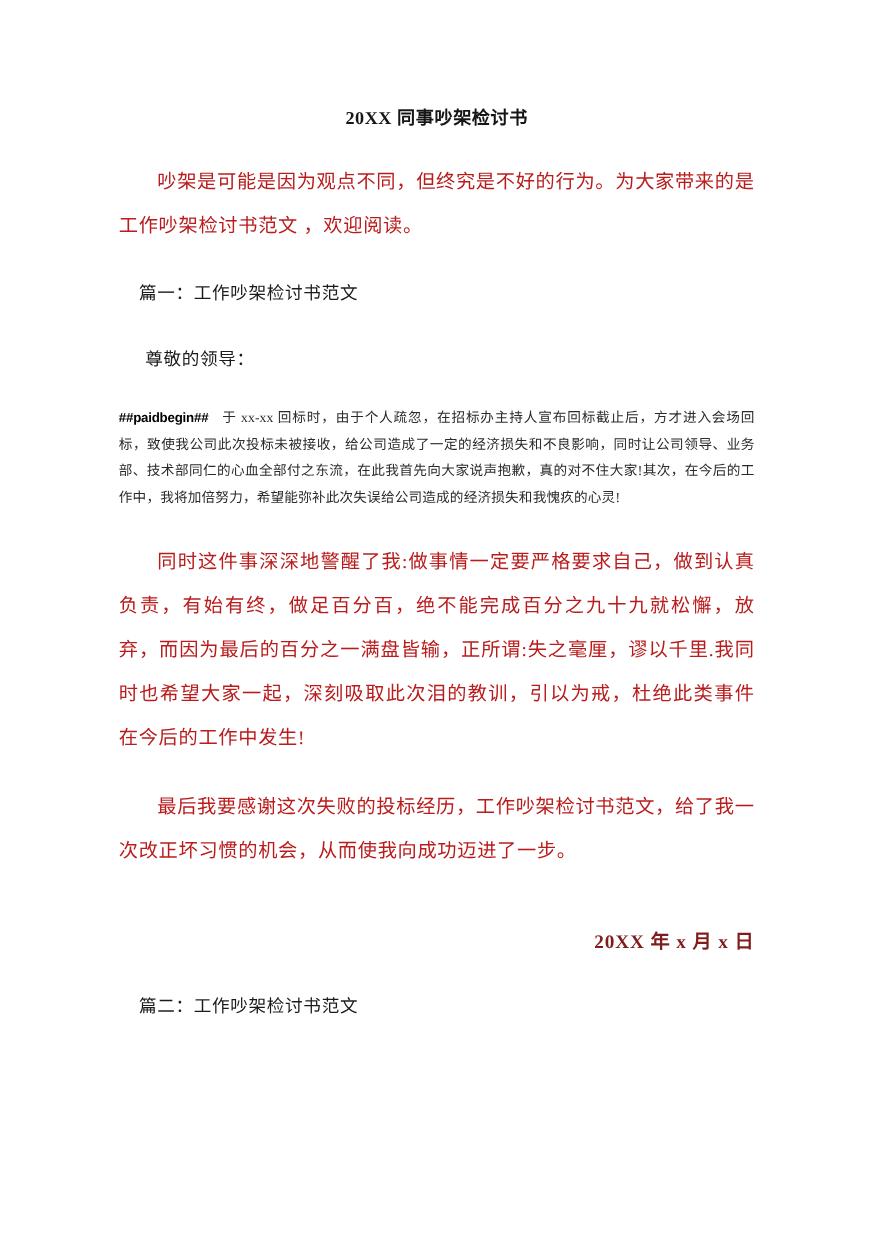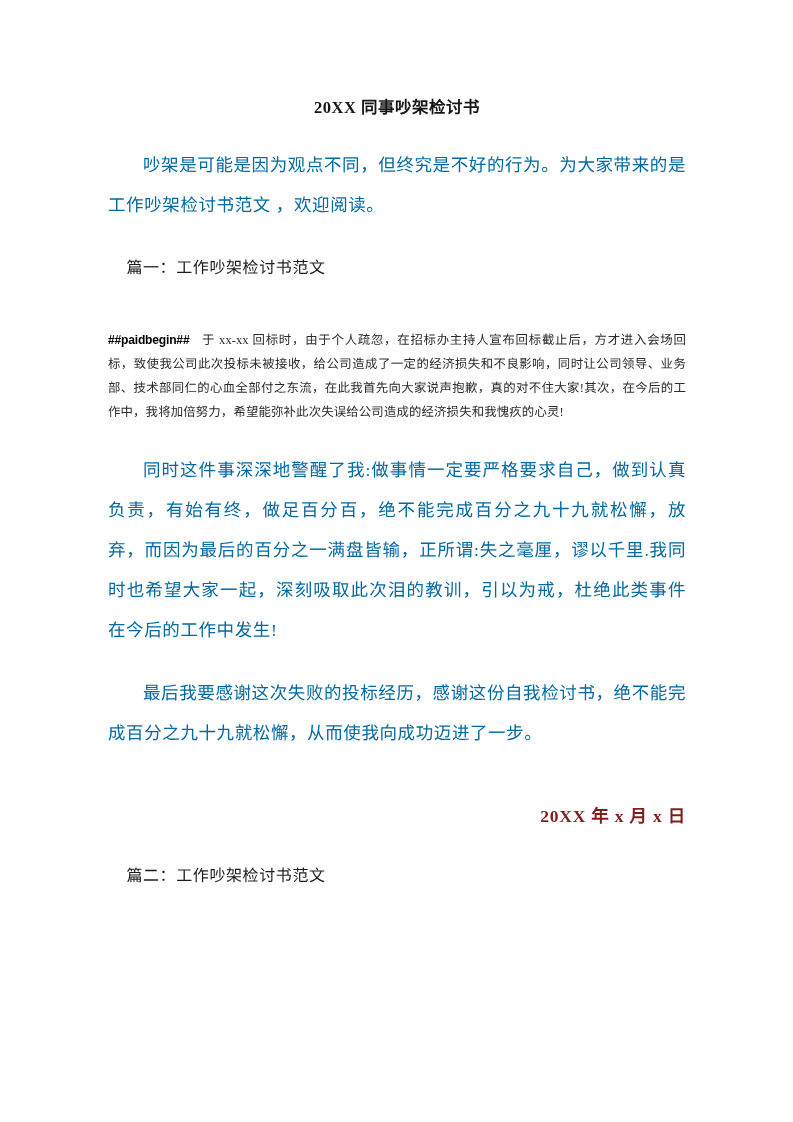--- a/index.html
+++ b/index.html
@@ -43,21 +43,21 @@
     color: #161616;
   }
 
   .para {
     font-size: 17.5px;
     line-height: 40px;
     margin: 0 0 10px 0;
     text-align: justify;
     text-justify: inter-ideograph;
     letter-spacing: 0.6px;
-    color: #0369a1;
+    color: #b91c1c;
   }
   .para.indent {
     text-indent: 2em;
   }
 
   
   .line {
     font-size: 16px;
     line-height: 40px;
     margin: 0;
@@ -111,32 +111,33 @@
     <h1 class="doc-title">20XX 同事吵架检讨书</h1>
 
     <p class="para indent">吵架是可能是因为观点不同，但终究是不好的行为。为大家带来的是工作吵架检讨书范文 ，欢迎阅读。</p>
 
     <div class="spacer-sm"></div>
 
     <p class="line ind-1">篇一：工作吵架检讨书范文</p>
 
     <div class="spacer-md"></div>
 
+    <p class="line ind-2">尊敬的领导：</p>
 
     <div class="spacer-md"></div>
 
     <p class="para-small"><span class="marker">##paidbegin##</span><span class="marker-gap"></span><span>于 xx-xx 回标时，由于个人疏忽，在招标办主持人宣布回标截止后，方才进入会场回标，致使我公司此次投标未被接收，给公司造成了一定的经济损失和不良影响，同时让公司领导、业务部、技术部同仁的心血全部付之东流，在此我首先向大家说声抱歉，真的对不住大家!其次，在今后的工作中，我将加倍努力，希望能弥补此次失误给公司造成的经济损失和我愧疚的心灵!</span></p>
 
     <div class="spacer-lg"></div>
 
     <p class="para indent">同时这件事深深地警醒了我:做事情一定要严格要求自己，做到认真负责，有始有终，做足百分百，绝不能完成百分之九十九就松懈，放弃，而因为最后的百分之一满盘皆输，正所谓:失之毫厘，谬以千里.我同时也希望大家一起，深刻吸取此次泪的教训，引以为戒，杜绝此类事件在今后的工作中发生!</p>
 
     <div class="spacer-sm"></div>
 
-    <p class="para indent">最后我要感谢这次失败的投标经历，感谢这份自我检讨书，绝不能完成百分之九十九就松懈，从而使我向成功迈进了一步。</p>
+    <p class="para indent">最后我要感谢这次失败的投标经历，工作吵架检讨书范文，给了我一次改正坏习惯的机会，从而使我向成功迈进了一步。</p>
 
     <div class="spacer-sm"></div>
 
 
     <div class="spacer-md"></div>
 
     <p class="date-line">20XX 年 x 月 x 日</p>
 
     <div class="spacer-md"></div>
 

